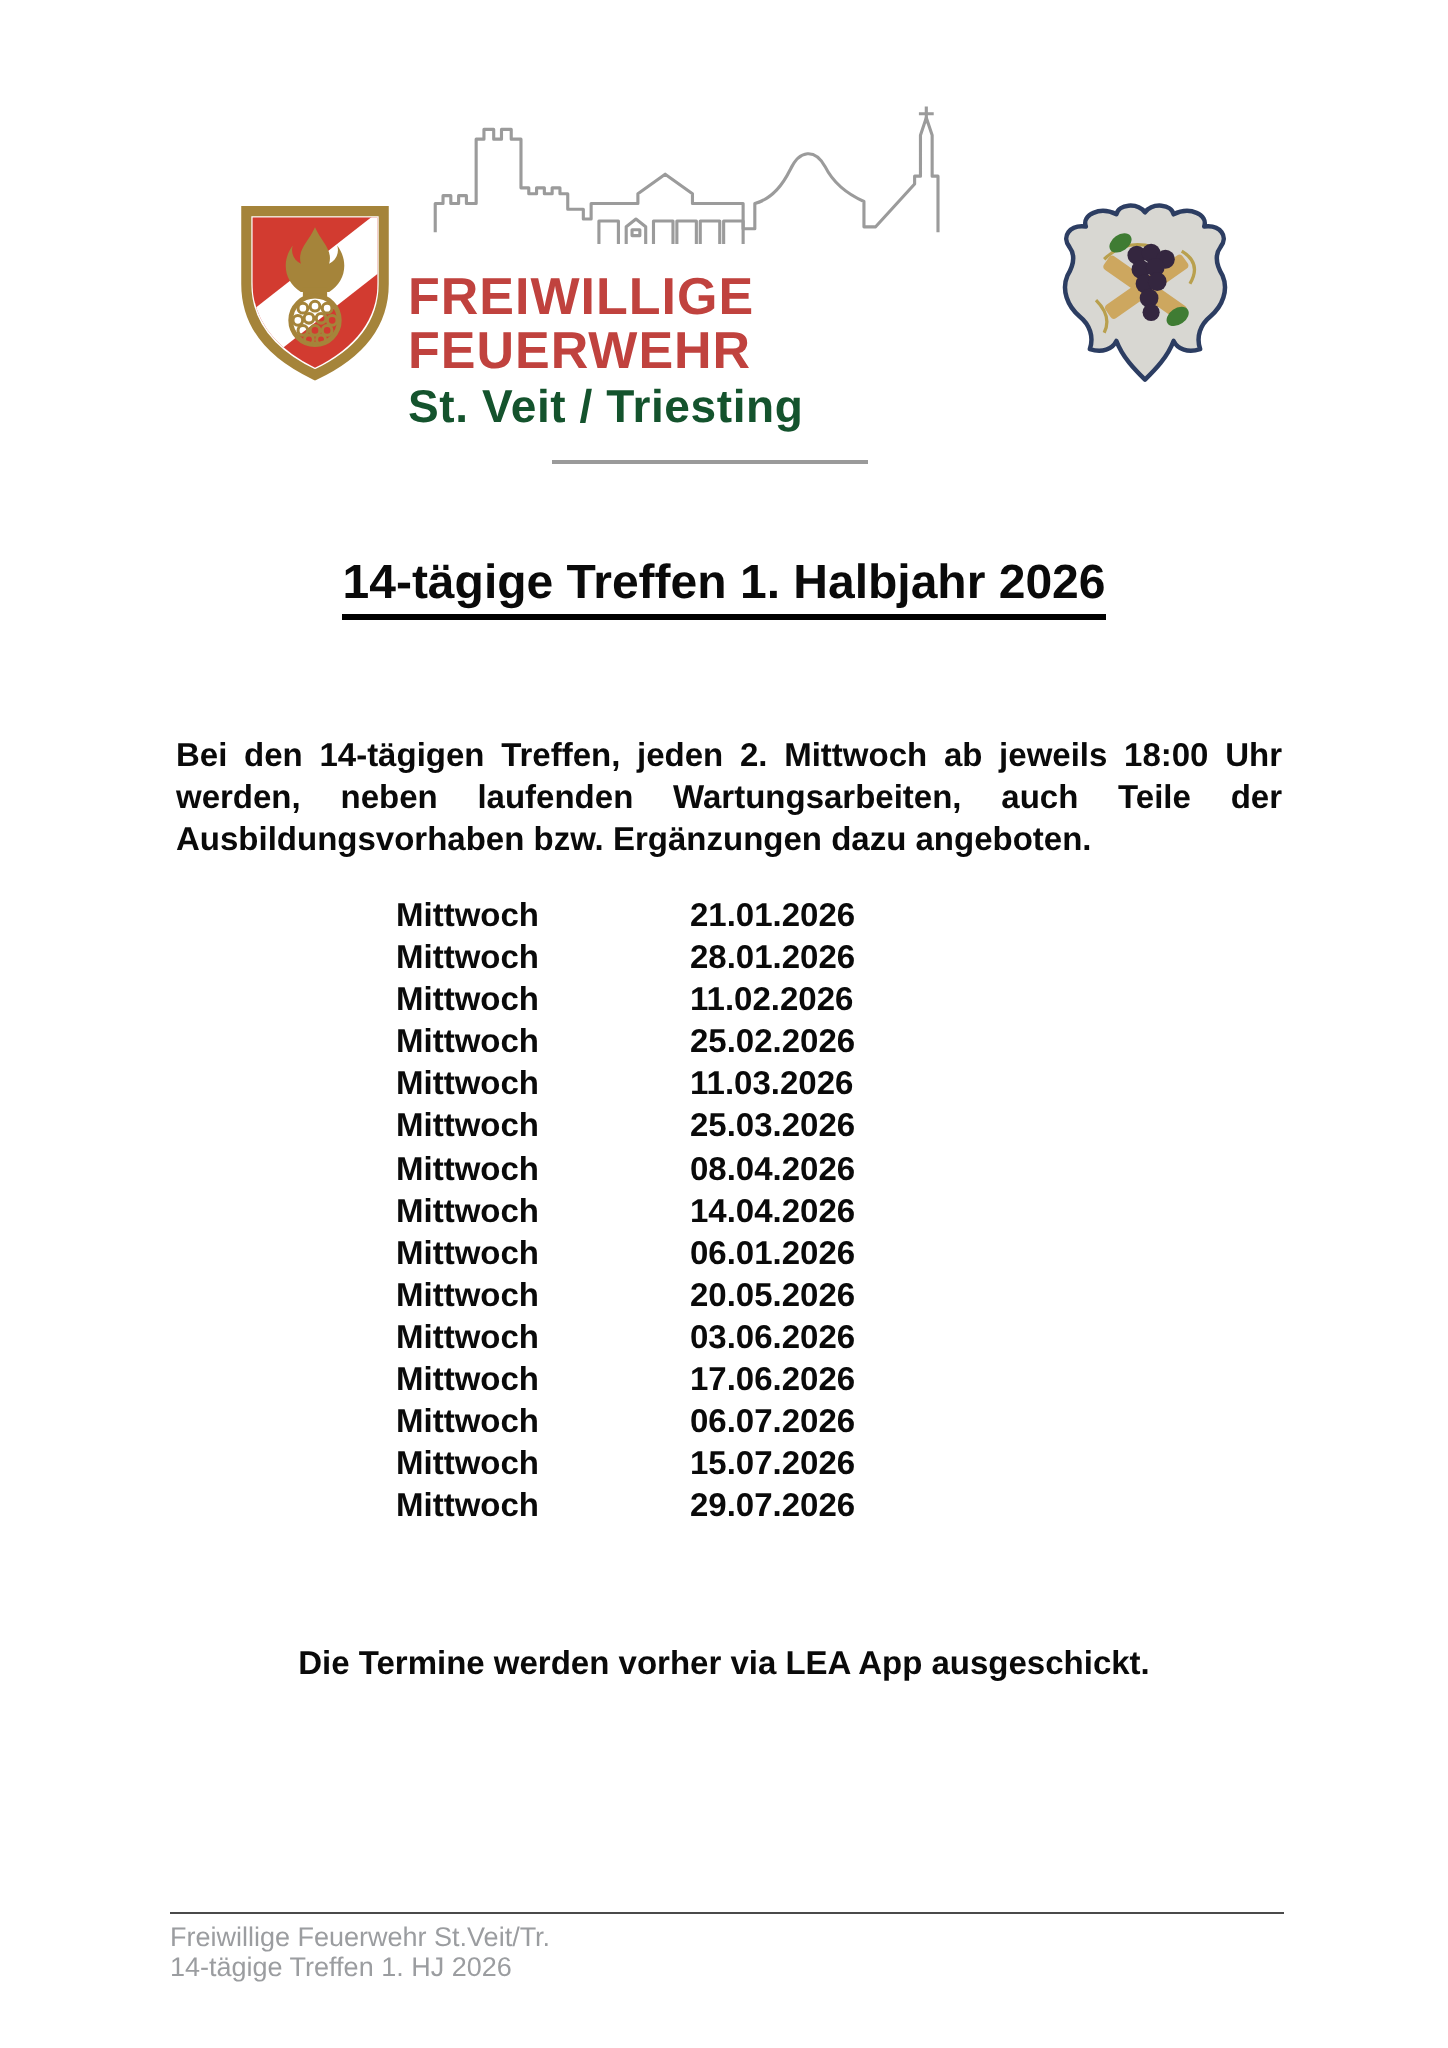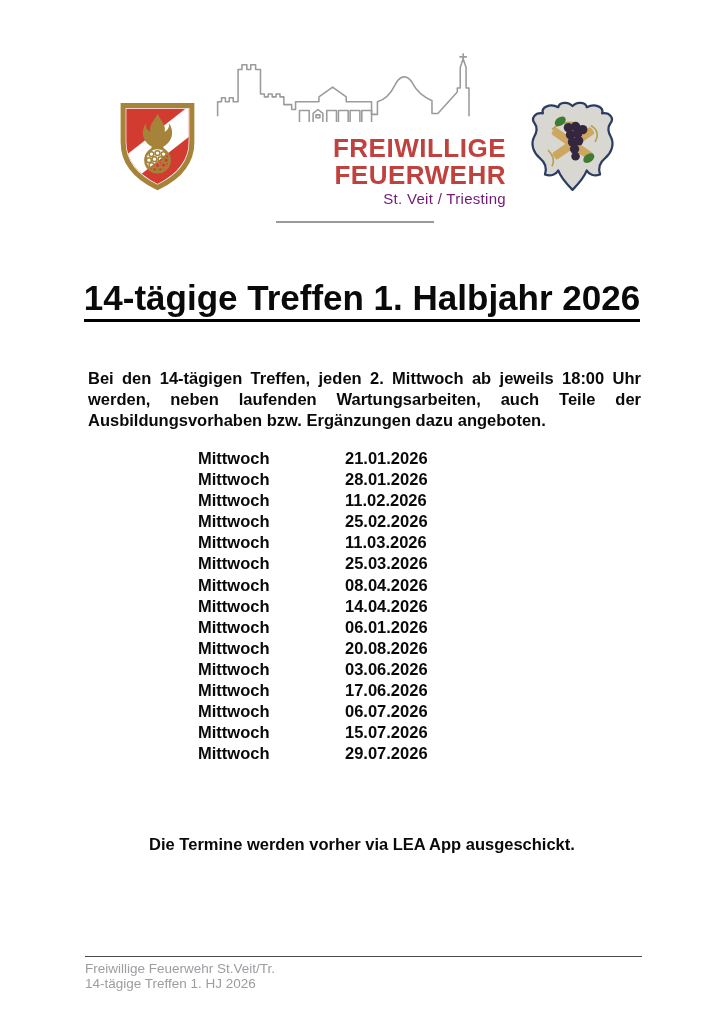--- a/index.html
+++ b/index.html
@@ -10,63 +10,63 @@
     margin:0 auto;
     background:#ffffff;
     font-family:"Liberation Sans", sans-serif;
     color:#0a0a0a;
     overflow:hidden;
   }
 
   
   .emblem-left  { position:absolute; left:109px; top:97px;  width:97px;  height:98px; }
   .emblem-right { position:absolute; left:520px; top:99px;  width:105px; height:98px; }
-  .header-center{ position:absolute; left:204px; top:53px;  width:302px; text-align:right; }
+  .header-center{ position:absolute; left:204px; top:53px;  width:302px; text-align:left; }
   .skyline      { display:block; margin:0 auto; }
   .org-line1 {
     margin-top:6px;
     font-size:26px; font-weight:600; letter-spacing:0.5px;
     color:#c0423e; line-height:1.05;
   }
   .org-line2 {
-    font-size:15px; font-weight:400; letter-spacing:0.3px;
-    color:#701a75; line-height:1.2;
+    font-size:23px; font-weight:700; letter-spacing:0.3px;
+    color:#14532d; line-height:1.2;
   }
   .header-divider {
     width:158px; height:0;
     border-top:2px solid #9a9a9a;
     margin:13px auto 0 auto;
   }
 
   
   .doc-title {
     position:absolute; top:278px; left:0; width:100%;
     text-align:center;
   }
   .doc-title span {
     display:inline-block;
-    font-size:35px; font-weight:bold;
+    font-size:24px; font-weight:bold;
     border-bottom:3px solid #000;
     padding-bottom:1px;
   }
   .intro {
     position:absolute; top:345px; left:88px; width:553px;
     font-size:16.5px; font-weight:bold;
     text-align:justify; line-height:1.26;margin-top:23px;
   }
   .schedule {
     position:absolute; top:448px; left:198px;
     font-size:16.5px; font-weight:bold;
   }
   .schedule-row { display:flex; height:21.1px; line-height:21.1px; }
   .schedule-day  { width:147px; }
   .schedule-date { width:110px; }
   .note {
     position:absolute; top:823px; left:0; width:100%;
-    text-align:center; font-size:16.5px; font-weight:bold;margin-top:12px;
+    text-align:center; font-size:16.5px; font-weight:bold;
   }
 
   
   .footer {
     position:absolute; top:956px; left:85px; width:557px;
     border-top:1.5px solid #4a4a4a;
     padding-top:4px;
     display:flex; justify-content:space-between;
     font-size:13.5px; color:#9b9da0;flex-direction:column;
   }
@@ -213,21 +213,21 @@
         <span class="schedule-date">14.04.2026</span>
       </div>
 
       <div class="schedule-row">
         <span class="schedule-day">Mittwoch</span>
         <span class="schedule-date">06.01.2026</span>
       </div>
 
       <div class="schedule-row">
         <span class="schedule-day">Mittwoch</span>
-        <span class="schedule-date">20.08.2026</span>
+        <span class="schedule-date">20.05.2026</span>
       </div>
 
       <div class="schedule-row">
         <span class="schedule-day">Mittwoch</span>
         <span class="schedule-date">03.06.2026</span>
       </div>
 
       <div class="schedule-row">
         <span class="schedule-day">Mittwoch</span>
         <span class="schedule-date">17.06.2026</span>

